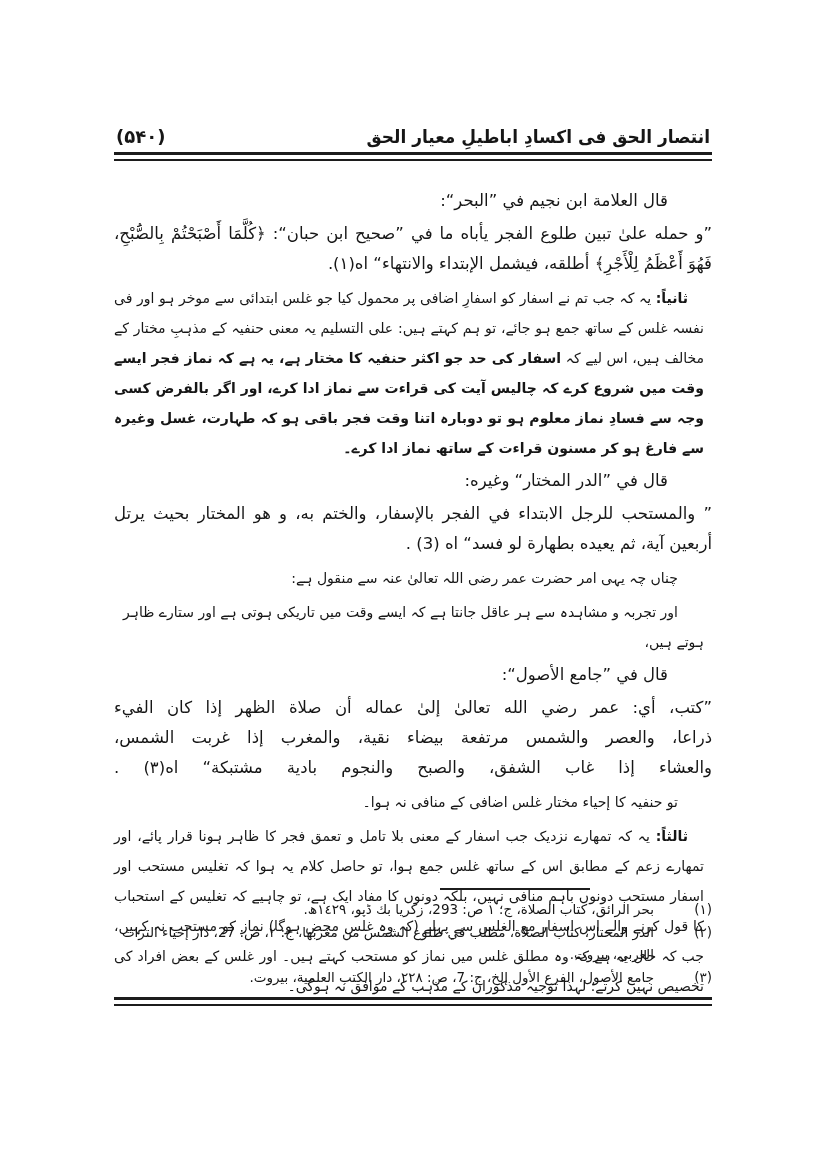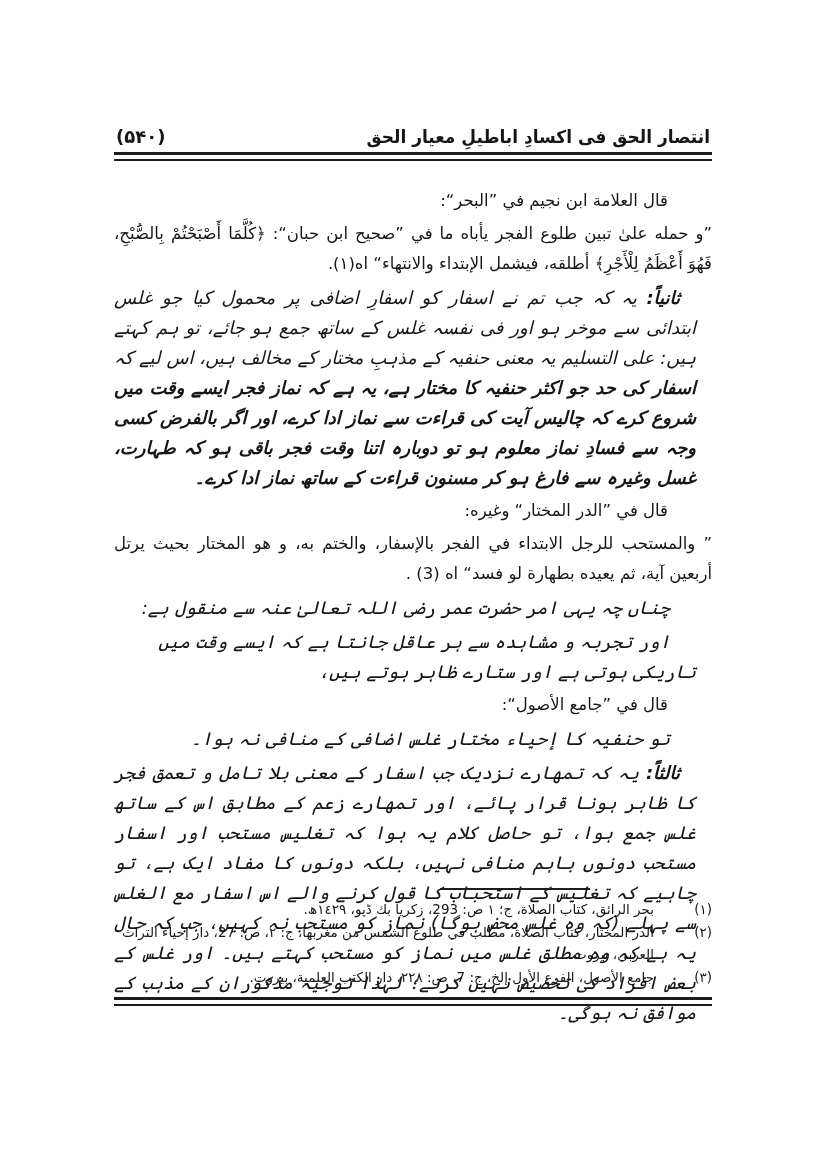--- a/index.html
+++ b/index.html
@@ -47,25 +47,24 @@
   }
   .ar{
     font-size:16.5px;
     line-height:30px;
     text-align:justify;
     margin:3px 0 0 0;
   }
   .ar.head{ text-indent:44px; text-align:right; }
   .ar.justify-all{ text-align-last:justify; word-spacing:6px; }
   .ur{
-    font-size:18px;
+    font-size:14px;
     line-height:30px;
     text-align:justify;
-    margin:4px 16px 0 0;
-    font-style:italic;
+    margin:4px 8px 0 0;
   }
   .ur.line{ text-align:right; text-indent:26px; }
   .ur.para{ text-indent:16px; }
   b.seg{ font-weight:bold; }
   
   .page-footer{
     position:absolute;
     top:888px;
     right:114px;
     width:598px;
@@ -100,20 +99,21 @@
 
       <p class="ur para"><b class="seg">ثانیاً:</b><span> یہ کہ جب تم نے اسفار کو اسفارِ اضافی پر محمول کیا جو غلس ابتدائی سے موخر ہو اور فی نفسہ غلس کے ساتھ جمع ہو جائے، تو ہم کہتے ہیں: علی التسلیم یہ معنی حنفیہ کے مذہبِ مختار کے مخالف ہیں، اس لیے کہ </span><b class="seg">اسفار کی حد جو اکثر حنفیہ کا مختار ہے، یہ ہے کہ نماز فجر ایسے وقت میں شروع کرے کہ چالیس آیت کی قراءت سے نماز ادا کرے، اور اگر بالفرض کسی وجہ سے فسادِ نماز معلوم ہو تو دوبارہ اتنا وقت فجر باقی ہو کہ طہارت، غسل وغیرہ سے فارغ ہو کر مسنون قراءت کے ساتھ نماز ادا کرے۔</b></p>
 
       <p class="ar head">قال في ”الدر المختار“ وغيره:</p>
       <p class="ar">” والمستحب للرجل الابتداء في الفجر بالإسفار، والختم به، و هو المختار بحيث يرتل أربعين آية، ثم يعيده بطهارة لو فسد“ اه (3) .</p>
 
       <p class="ur line">چناں چہ یہی امر حضرت عمر رضی اللہ تعالیٰ عنہ سے منقول ہے:</p>
       <p class="ur line">اور تجربہ و مشاہدہ سے ہر عاقل جانتا ہے کہ ایسے وقت میں تاریکی ہوتی ہے اور ستارے ظاہر ہوتے ہیں،</p>
 
       <p class="ar head">قال في ”جامع الأصول“:</p>
+      <p class="ar justify-all">”كتب، أي: عمر رضي الله تعالىٰ إلىٰ عماله أن صلاة الظهر إذا كان الفيء ذراعا، والعصر والشمس مرتفعة بيضاء نقية، والمغرب إذا غربت الشمس، والعشاء إذا غاب الشفق، والصبح والنجوم بادية مشتبكة“ اه(٣) .</p>
 
       <p class="ur line">تو حنفیہ کا إحياء مختار غلس اضافی کے منافی نہ ہوا۔</p>
 
       <p class="ur para"><b class="seg">ثالثاً:</b><span> یہ کہ تمھارے نزدیک جب اسفار کے معنی بلا تامل و تعمق فجر کا ظاہر ہونا قرار پائے، اور تمھارے زعم کے مطابق اس کے ساتھ غلس جمع ہوا، تو حاصل کلام یہ ہوا کہ تغلیس مستحب اور اسفار مستحب دونوں باہم منافی نہیں، بلکہ دونوں کا مفاد ایک ہے، تو چاہیے کہ تغلیس کے استحباب کا قول کرنے والے اس اسفار مع الغلس سے پہلے (کہ وہ غلس محض ہوگا) نماز کو مستحب نہ کہیں، جب کہ حال یہ ہے کہ وہ مطلق غلس میں نماز کو مستحب کہتے ہیں۔ اور غلس کے بعض افراد کی تخصیص نہیں کرتے؛ لہذا توجیہ مذکوران کے مذہب کے موافق نہ ہوگی۔</span></p>
     </div>
   </div>
 
   <div class="page-footer">
     <div class="fn-sep"></div>
     <div class="footnotes">

